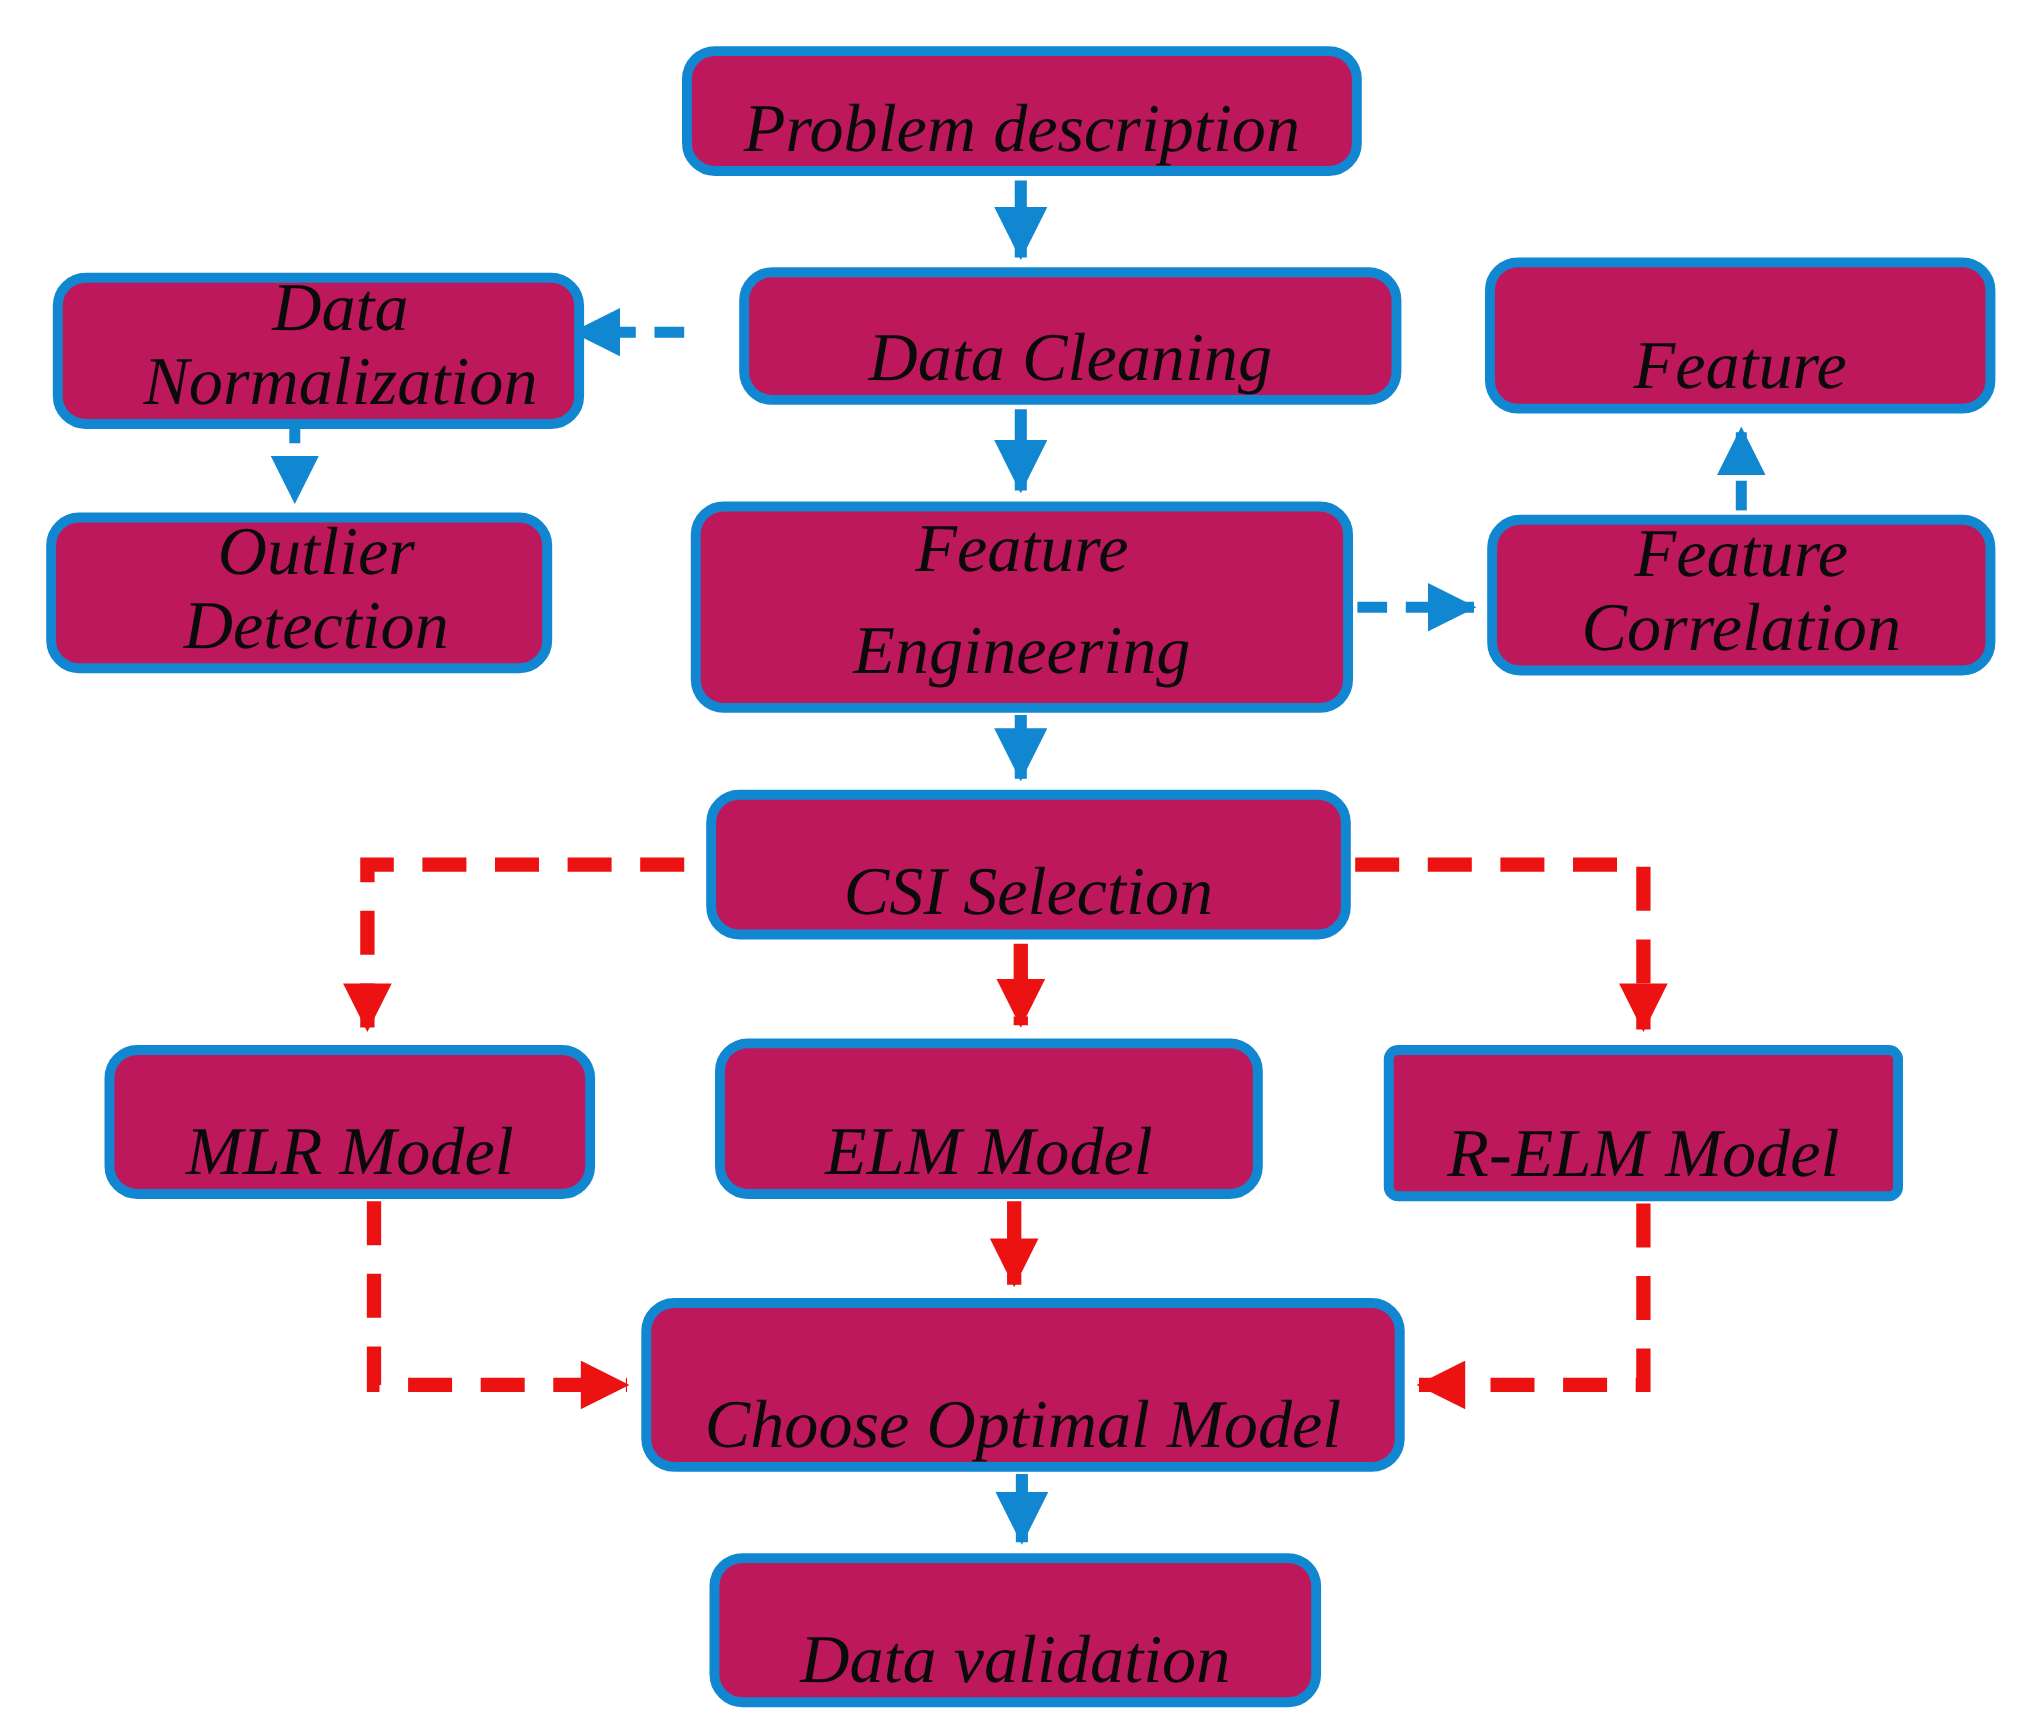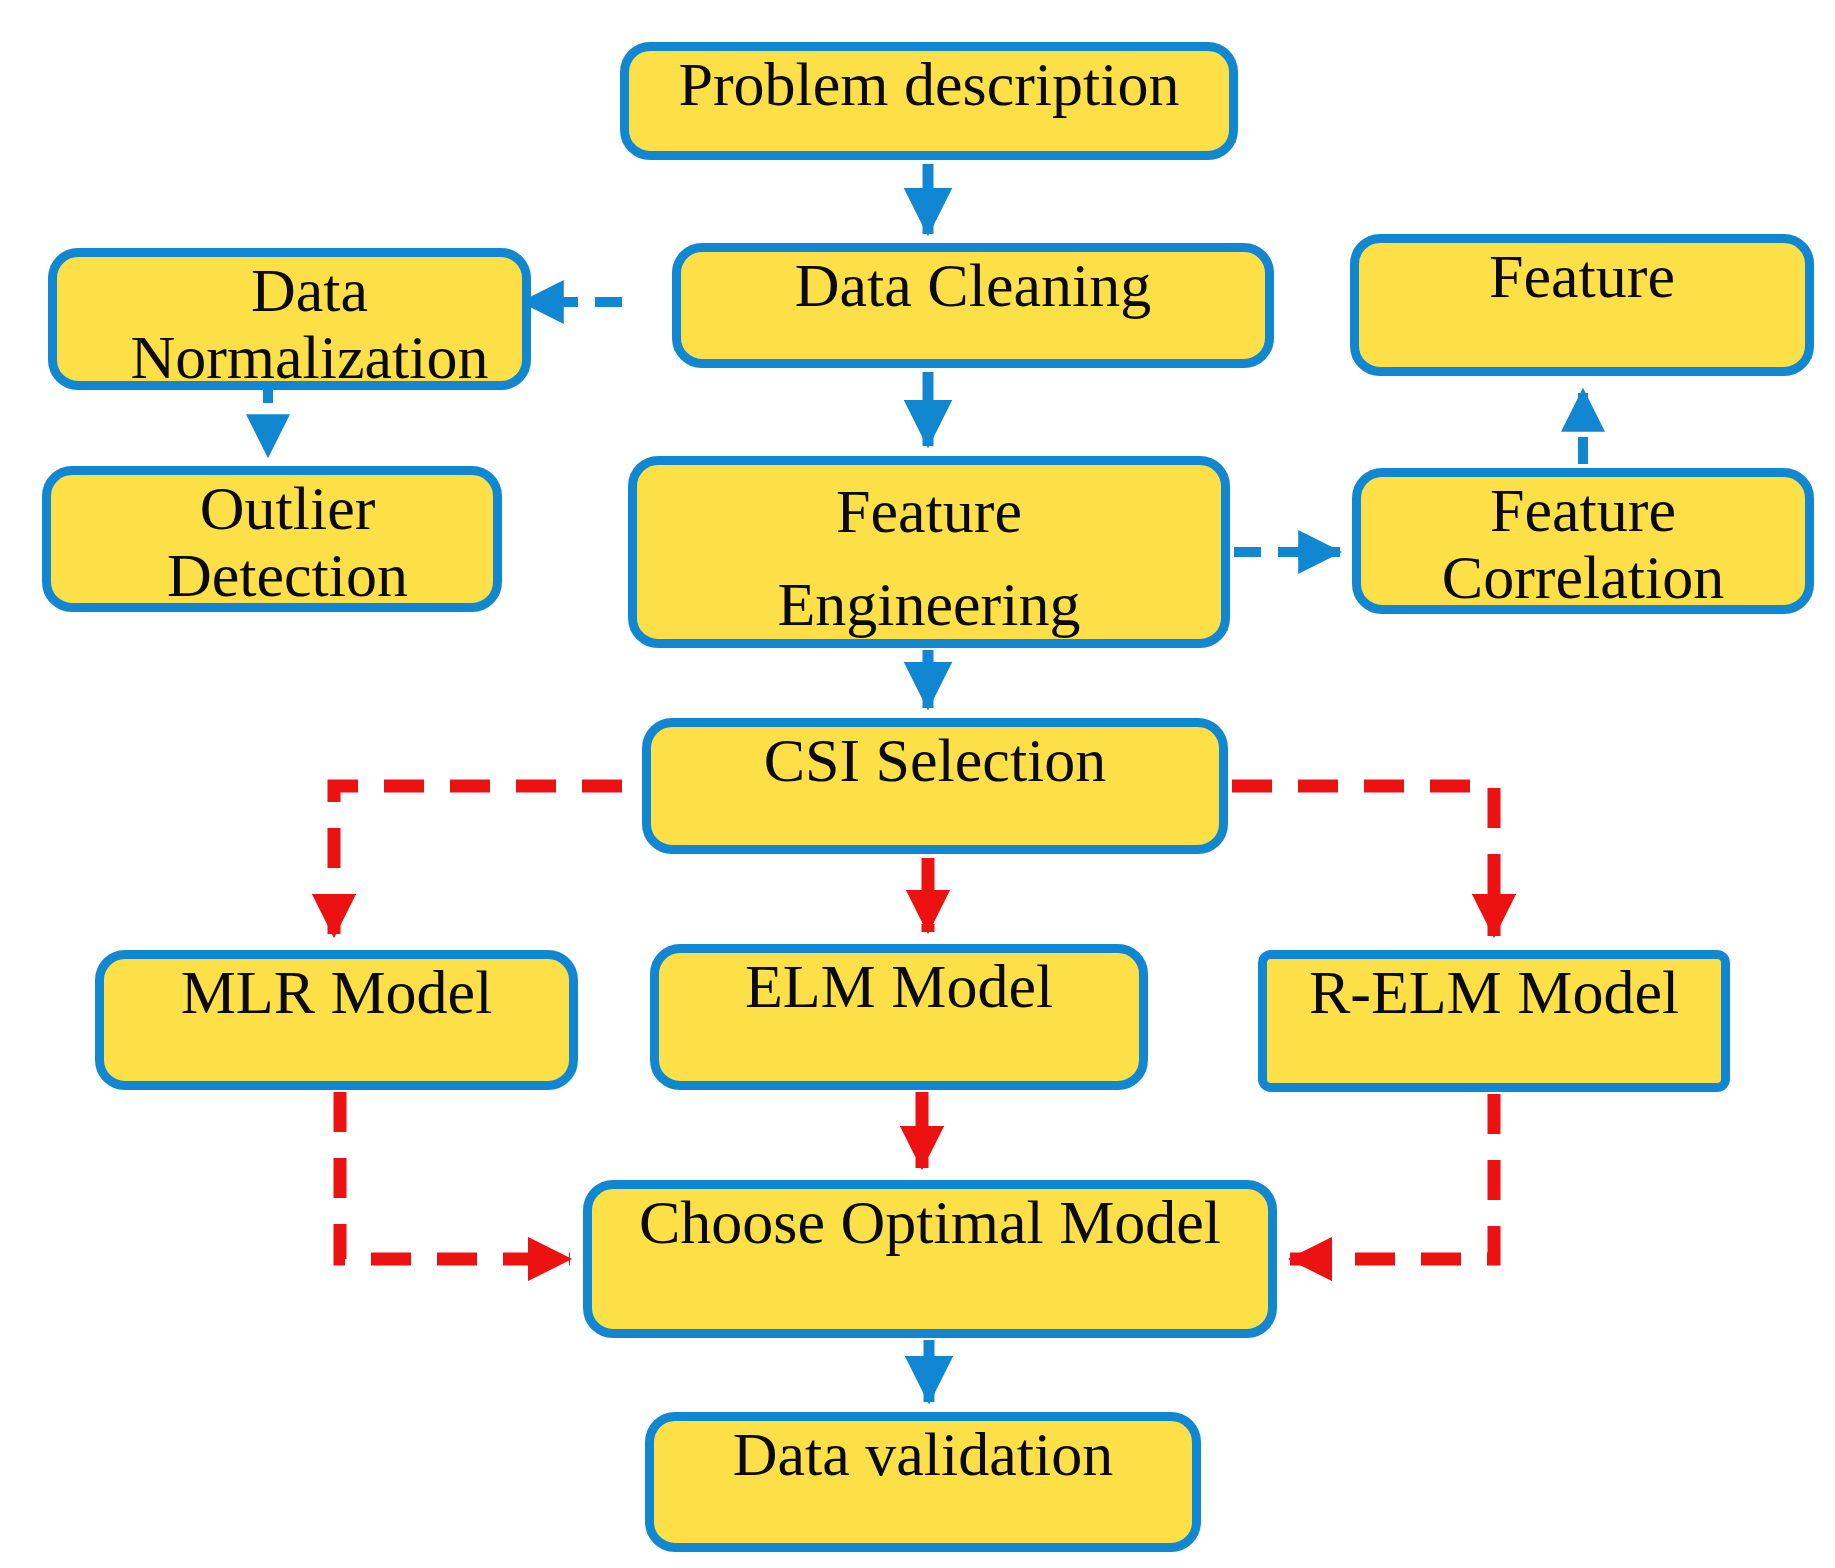--- a/index.html
+++ b/index.html
@@ -12,32 +12,33 @@
     font-family: "Liberation Serif", "DejaVu Serif", serif;
   }
   #edges {
     position: absolute;
     left: 0; top: 0;
     width: 1835px; height: 1568px;
   }
   .node {
     position: absolute;
     box-sizing: border-box;
-    background: #fde047;
+    background: #be185d;
     border: 9px solid var(--blue, #1287d1);
     border-radius: 30px;
     display: flex;
     flex-direction: column;
     align-items: center;
-    justify-content: flex-start;
+    justify-content: flex-end;
     text-align: center;
     font-size: 62px;
     line-height: 1.08;
     color: #0a0a0a;
     white-space: nowrap;
+    font-style: italic;
   }
   .node.spread { line-height: 1.5; }
   .edge-solid-blue   { stroke: var(--blue, #1287d1); stroke-width: 11px; fill: none; }
   .edge-dashed-blue  { stroke: var(--blue, #1287d1); stroke-width: 10px; fill: none; stroke-dasharray: 27 17; }
   .edge-dashed-red   { stroke: var(--red, #ed1212);  stroke-width: 13px; fill: none; stroke-dasharray: 40 26; }
   .head-blue { fill: var(--blue, #1287d1); }
   .head-red  { fill: var(--red, #ed1212); }
 </style>
 </head>
 <body>
@@ -104,21 +105,21 @@
 
   <div class="node spread" style="left:628px; top:456px; width:602px; height:192px;">
     <span>Feature</span>
     <span>Engineering</span>
   </div>
 
   <div class="node" style="left:642px; top:718px; width:586px; height:136px;">
     <span>CSI Selection</span>
   </div>
 
-  <div class="node" style="left:95px; top:950px; width:483px; height:140px;">
+  <div class="node" style="left:95px; top:950px; width:446px; height:140px;">
     <span>MLR Model</span>
   </div>
 
   <div class="node" style="left:650px; top:944px; width:498px; height:146px;">
     <span>ELM Model</span>
   </div>
 
   <div class="node" style="left:1258px; top:950px; width:472px; height:142px;border-radius:13px;">
     <span>R-ELM Model</span>
   </div>

